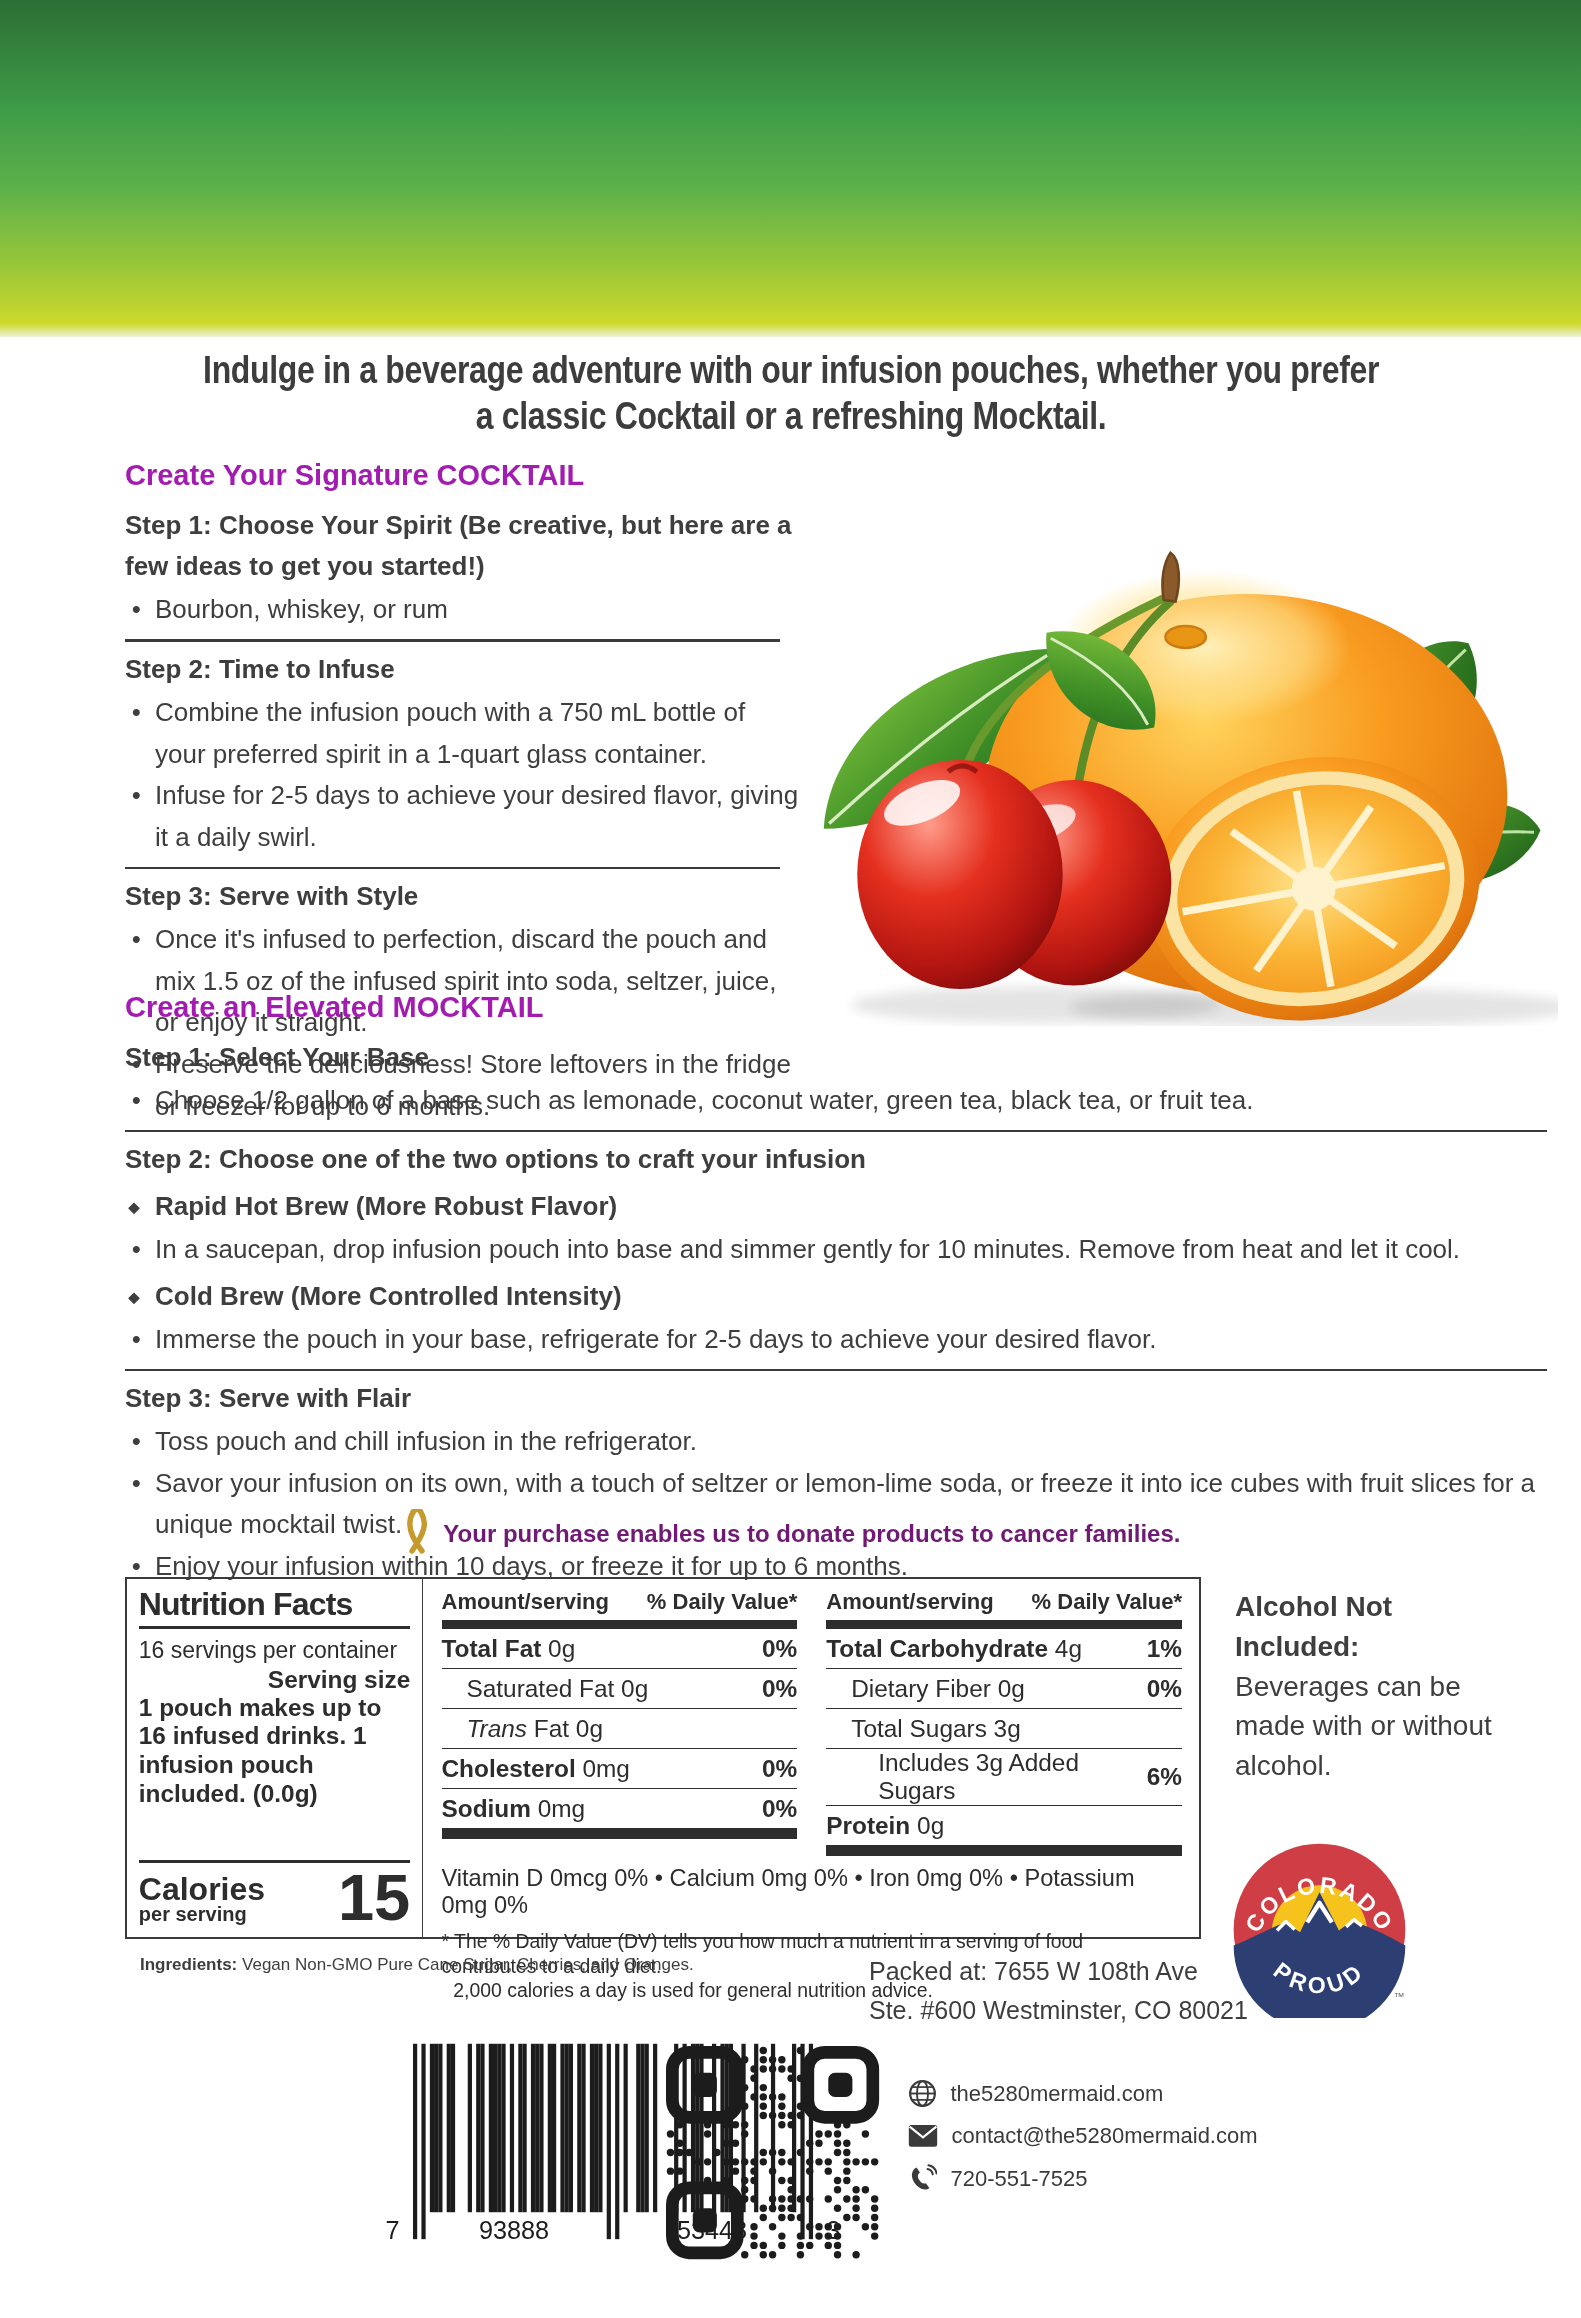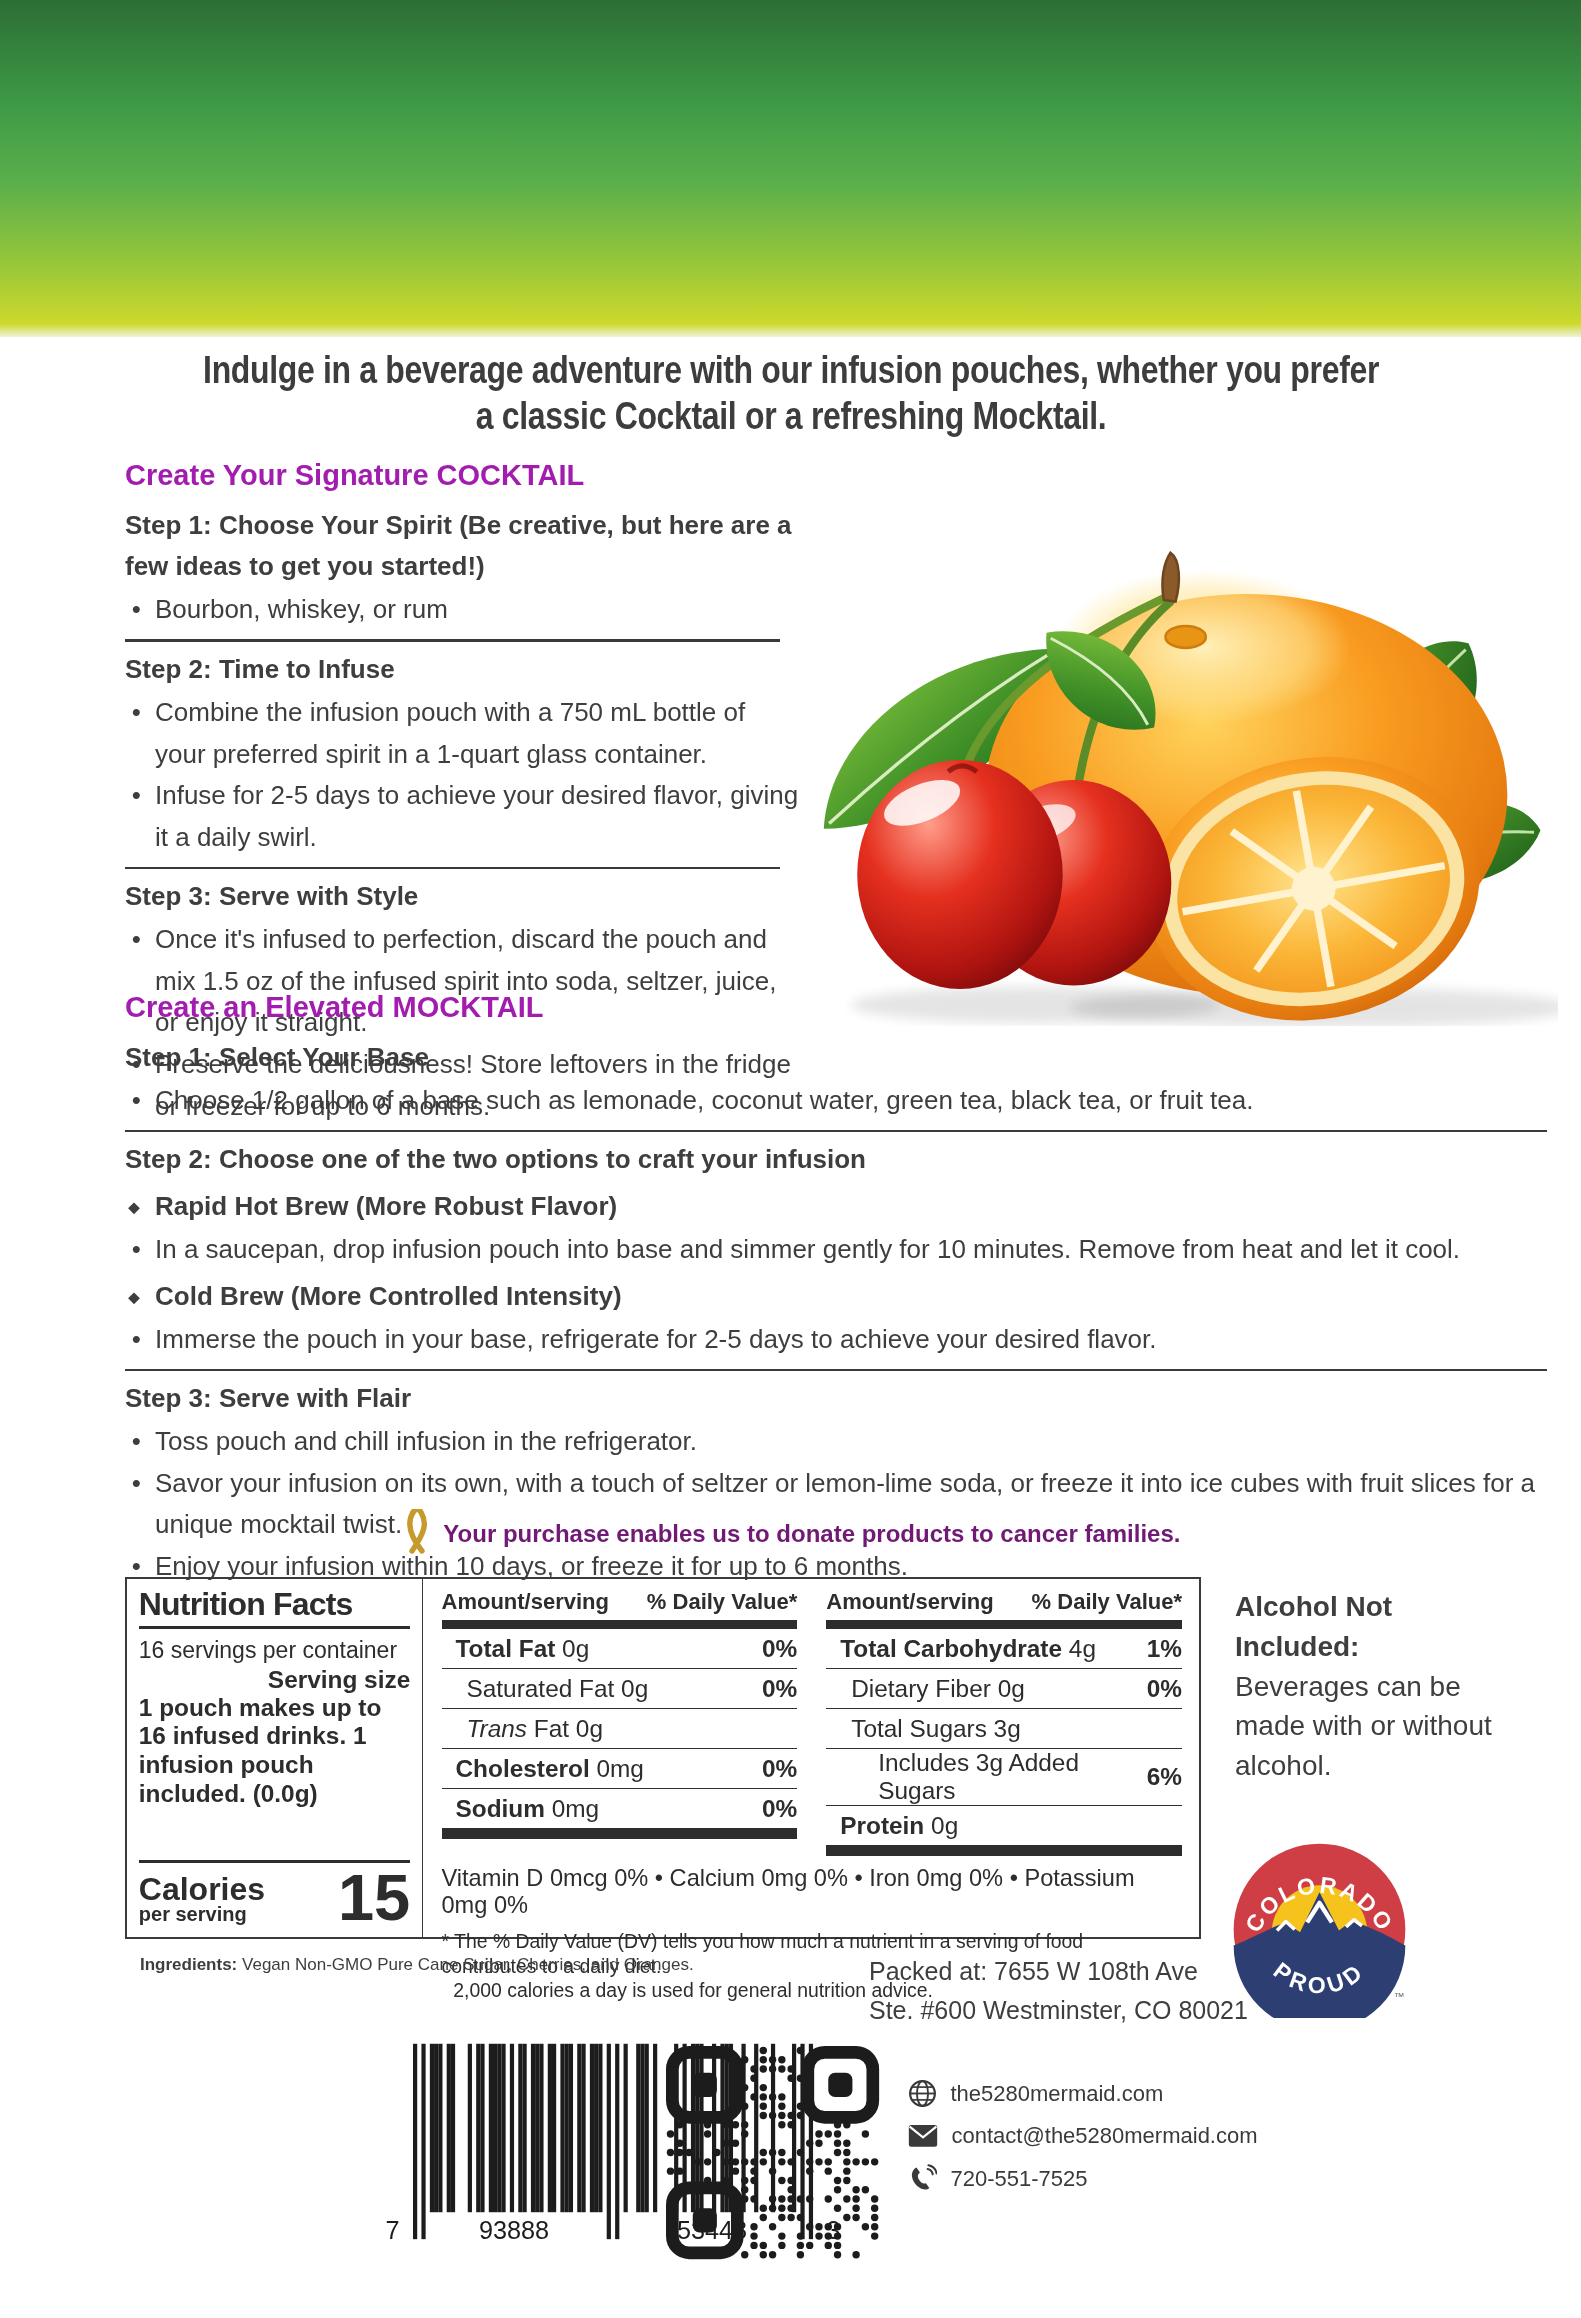--- a/index.html
+++ b/index.html
@@ -44,21 +44,21 @@
   .nf-cal-sub{font-weight:700;font-size:20px;line-height:1.05;}
   .nf-cal-num{font-weight:700;font-size:65px;line-height:.85;}
   .nf-main{flex:1;padding:10px 17px 0 18.5px;box-sizing:border-box;}
   .nf-cols{display:flex;gap:29px;}
   .nf-tab{flex:1;}
   .nf-head{display:flex;justify-content:space-between;font-weight:700;font-size:22px;margin-bottom:5px;}
   .nf-bar{height:9.3px;background:#2d2d2d;}
   .nf-bar-b{height:11px;background:#2d2d2d;}
   .nf-row{display:flex;justify-content:space-between;align-items:center;min-height:39px;font-size:24.4px;}
   .nf-row.rt{border-top:1.7px solid #2f2f2f;}
-  .nf-row .lbl b{font-weight:700;margin-left:14px;}
+  .nf-row .lbl b{font-weight:700;}
   .nf-row .dv{font-weight:700;}
   .i1{padding-left:25px;}
   .i2{padding-left:52px;}
   .nf-micro{font-size:23.6px;margin-top:8.4px;}
   .nf-foot{font-size:19.4px;line-height:1.28;margin-top:10px;}
   .nf-foot .fl2{padding-left:11.8px;}
   
   .alcohol{position:absolute;left:1235px;top:1587px;width:261px;font-size:28px;line-height:1.42;}
   .alcohol .ttl{font-weight:700;}
   

